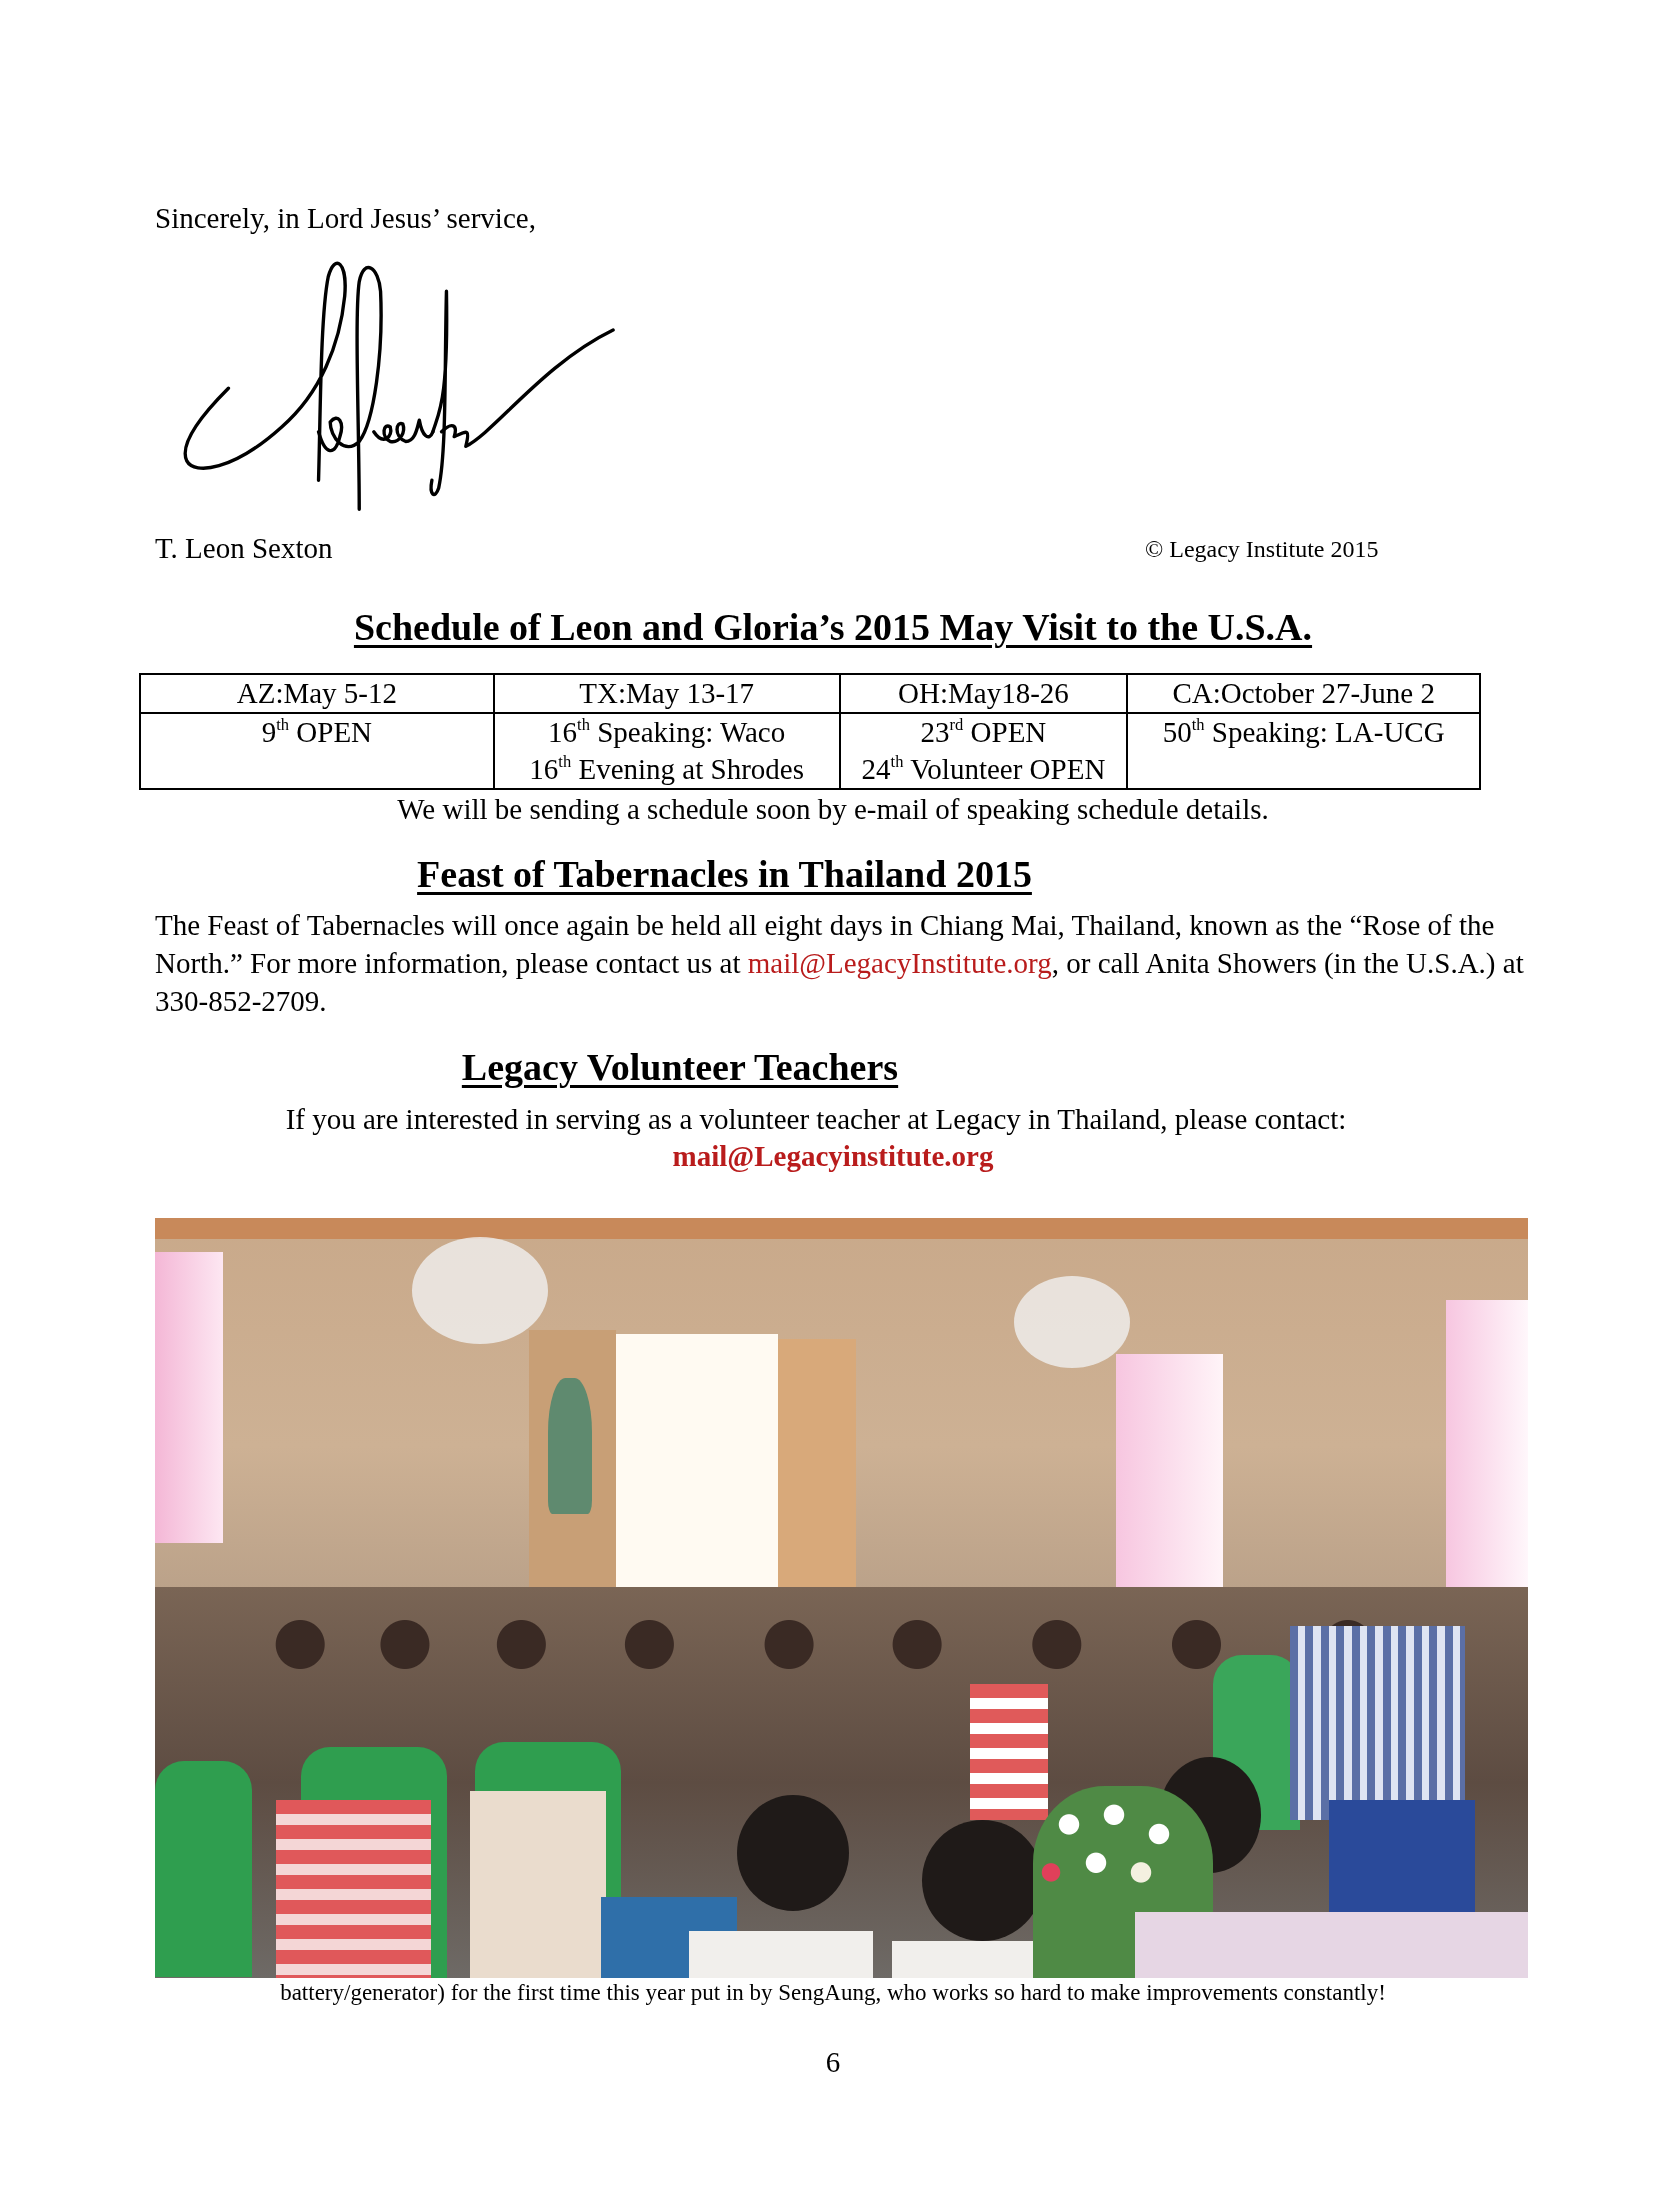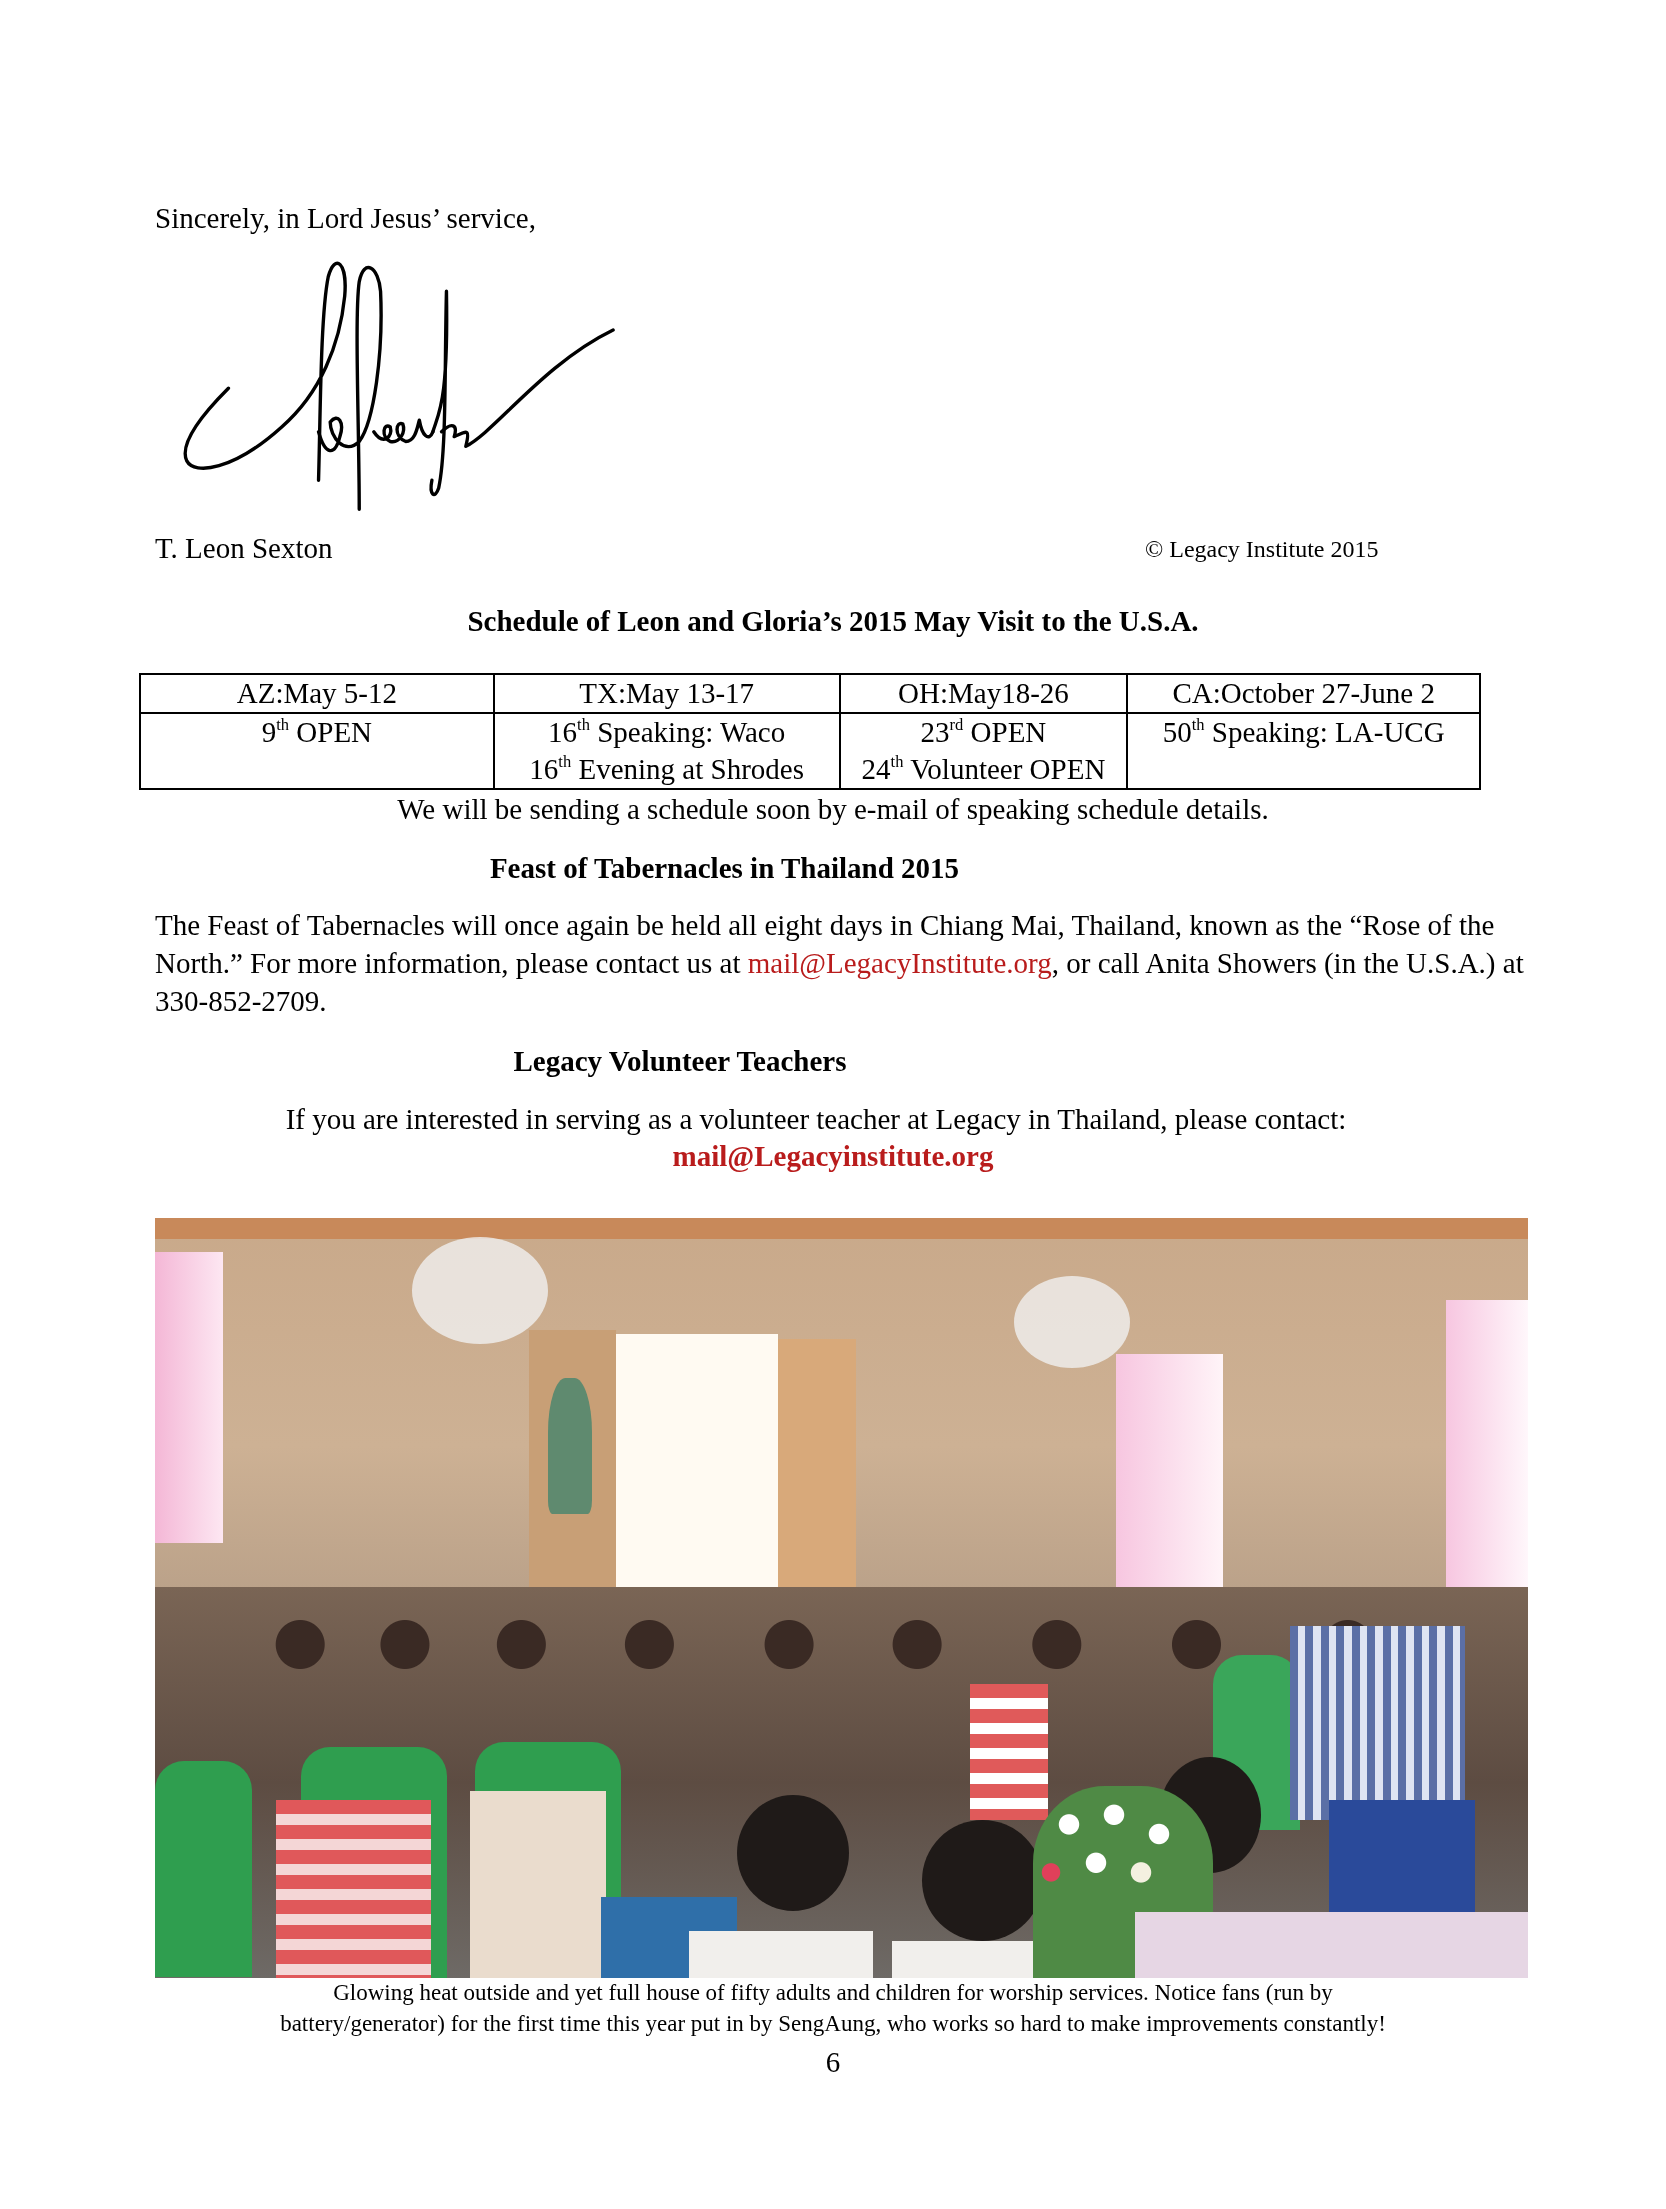--- a/index.html
+++ b/index.html
@@ -1,22 +1,22 @@
 <!DOCTYPE html>
 <html><head>
 <meta charset="utf-8">
 <style>
   html, body { margin: 0; padding: 0; background: #ffffff; }
   body { width: 1666px; height: 2210px; position: relative; overflow: hidden;
          font-family: "Liberation Serif", "DejaVu Serif", serif; color: #000; }
   .abs { position: absolute; }
   .t30 { font-size: 29px; line-height: 38px; }
   .center { text-align: center; }
-  .heading { font-weight: bold; text-decoration-thickness: 2.9px;
-             text-underline-offset: 4.9px; font-size: 29px; white-space: nowrap; }
+  .heading { font-weight: bold; text-decoration: underline; text-decoration-thickness: 2.9px;
+             text-underline-offset: 4.9px; font-size: 38px; white-space: nowrap; }
   .link { color: #b91c1c; }
   sup { font-size: 16.5px; line-height: 0; vertical-align: 11.6px; }
 
   #closing { left: 155px; top: 199px; }
   #signature { left: 175px; top: 238px; width: 446px; height: 281px; }
   #signer { left: 155px; top: 529px; }
   #copyright { left: 1145px; top: 534px; font-size: 24px; line-height: 31px; }
 
   #sched-heading { left: 0; width: 1666px; top: 605px; }
   #sched-table { left: 139px; top: 673px; width: 1342px; border-collapse: collapse;
@@ -147,18 +147,17 @@
 
   <div class="ph" style="left:534px;top:713px;width:184px;height:47px;background:#f1efec;"></div>
   <div class="ph" style="left:737px;top:723px;width:170px;height:37px;background:#f1efec;"></div>
 
   <div class="ph" style="left:878px;top:568px;width:180px;height:192px;background:radial-gradient(circle at 20% 20%,#fff 9.7px,transparent 10.7px),radial-gradient(circle at 45% 15%,#fff 9.7px,transparent 10.7px),radial-gradient(circle at 70% 25%,#fff 9.7px,transparent 10.7px),radial-gradient(circle at 35% 40%,#fff 9.7px,transparent 10.7px),radial-gradient(circle at 60% 45%,#f4f0e0 9.7px,transparent 10.7px),radial-gradient(circle at 10% 45%,#e0405a 8.7px,transparent 9.7px),#4f8a45;border-radius:40% 40% 0 0;"></div>
 
   <div class="ph" style="left:980px;top:694px;width:393px;height:66px;background:#e6d6e4;"></div>
 </div>
 
 <div id="caption" class="abs center">
-  <div>Glowing heat outside and yet full house of fifty adults and children for worship services.  Notice fans (run by</div>
   <div>battery/generator) for the first time this year put in by SengAung, who works so hard to make improvements constantly!</div>
 </div>
 
 <div id="page-num" class="abs center">6</div>
 
 
 </body></html>

